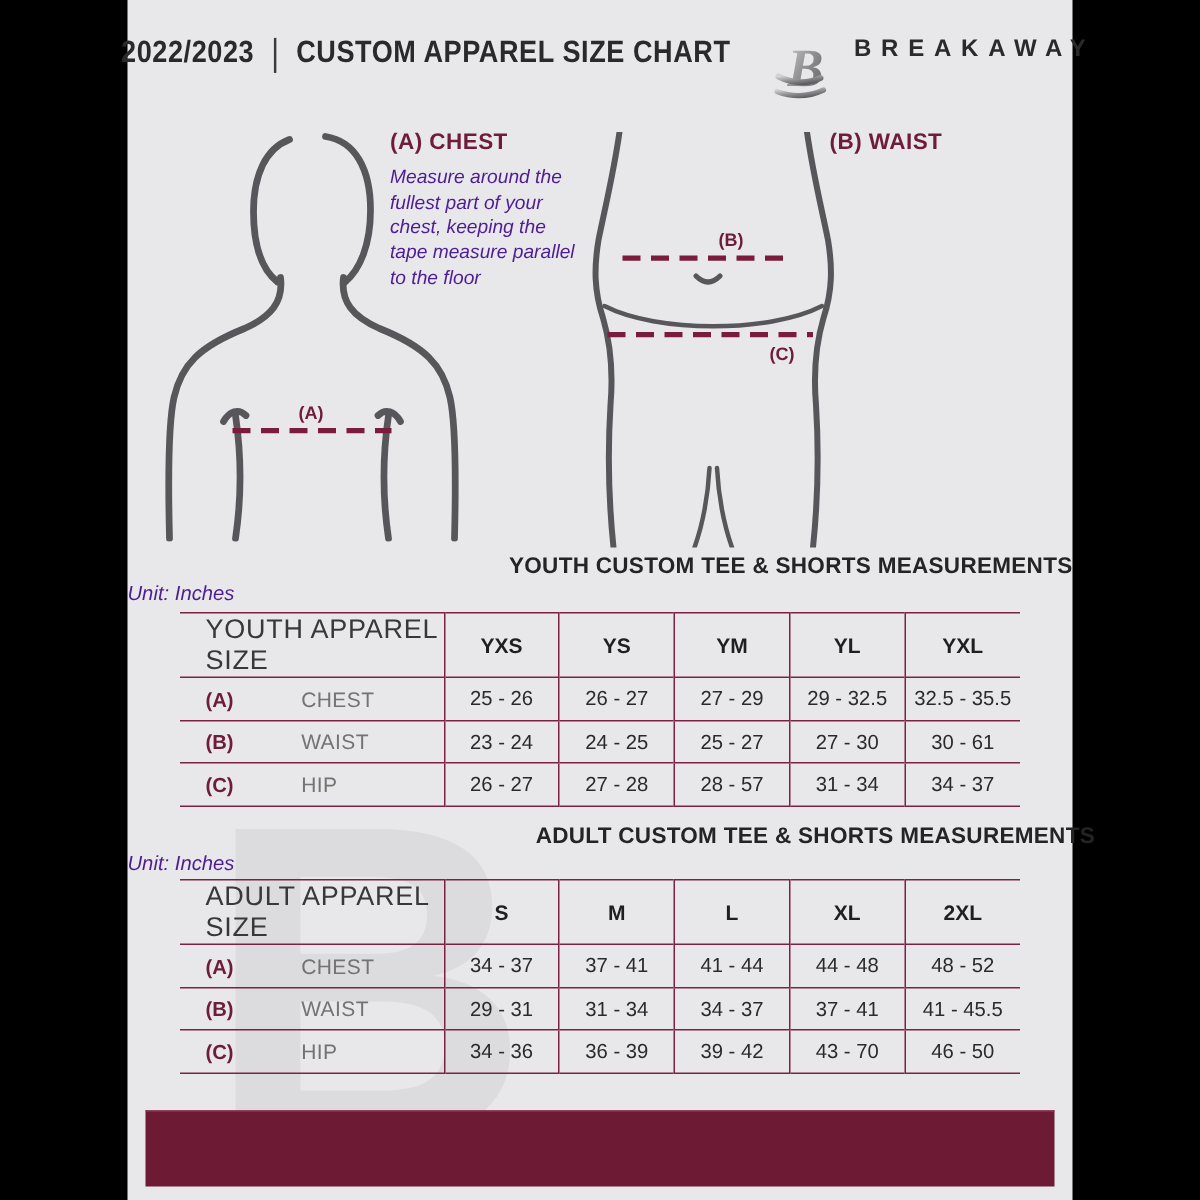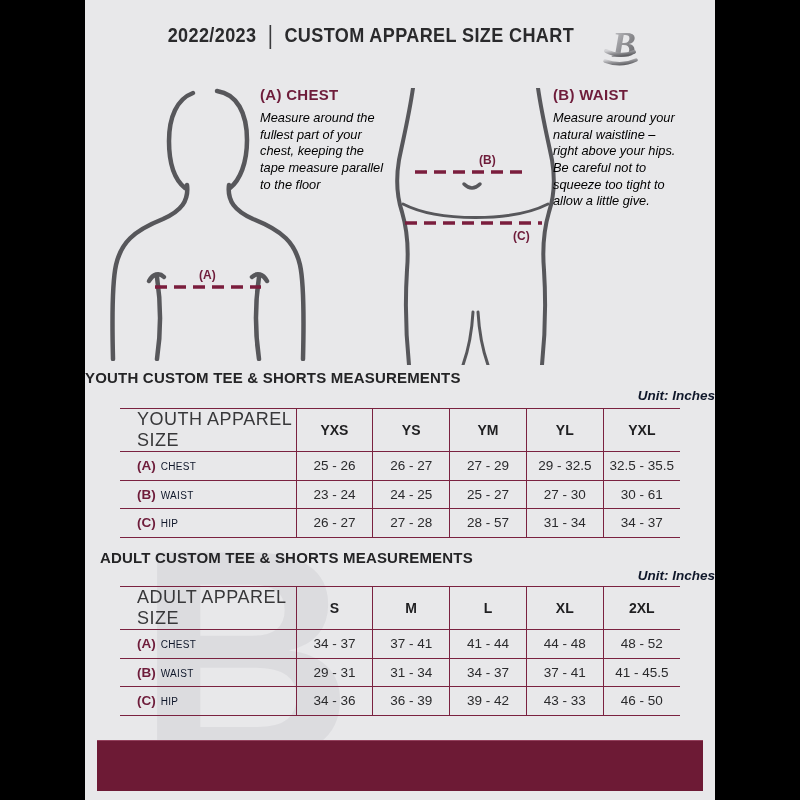--- a/index.html
+++ b/index.html
@@ -15,54 +15,54 @@
           align-items:flex-start;gap:13px;}
   .titlecluster{display:flex;align-items:center;gap:12px;transform:scale(0.95,1.08);}
   .season,.doc-title{font-weight:700;font-size:19px;color:#2a2a2c;letter-spacing:0.4px;white-space:nowrap;}
   .divider{font-size:21px;font-weight:400;color:#3a3a3c;transform:scaleY(1.1);}
   .logo-mark{width:40px;height:42px;margin-left:6px;}
   .brand{font-weight:700;font-size:16px;letter-spacing:6.5px;color:#2a2a2c;white-space:nowrap;}
 
   
   .inst{position:absolute;}
   .inst h3{margin:0 0 7px 0;font-size:15px;font-weight:700;color:#6e1c3a;letter-spacing:0.3px;}
-  .inst p{margin:0;font-size:12.8px;font-style:italic;color:#000000;line-height:1.3;white-space:pre-line;}
+  .inst p{margin:0;font-size:12.8px;font-style:italic;color:#4c1d95;line-height:1.3;white-space:pre-line;}
   .inst-chest{left:175px;top:86px;width:145px;}
   .inst-waist{left:468px;top:86px;width:158px;}
   .inst-hips{left:468px;top:222px;width:158px;}
 
   .fig{position:absolute;}
   .fig-upper{left:16px;top:84px;}
   .fig-lower{left:308px;top:88px;}
 
   
-  .sec-title{position:absolute;left:0;width:100%;text-align:left;font-weight:700;
+  .sec-title{position:absolute;left:0;width:100%;text-align:right;font-weight:700;
              font-size:15px;color:#242426;letter-spacing:0.2px;}
-  .sec-unit{position:absolute;left:0;width:100%;text-align:right;font-style:italic;
-            font-size:13.5px;color:#0f172a;font-weight:bold;}
+  .sec-unit{position:absolute;left:0;width:100%;text-align:left;font-style:italic;
+            font-size:13.5px;color:#4c1d95;}
   .youth-title{top:369px;} .youth-unit{top:388px;}
   .adult-title{top:549px;padding-left:15px;} .adult-unit{top:568px;}
 
   
   .size-table{position:absolute;left:35px;width:560px;border-collapse:collapse;table-layout:fixed;
               border-bottom:1.5px solid #7a2240;}
   .tbl-youth{top:408px;} .tbl-adult{top:586px;}
   .size-table col.c0{width:176px;}
   .size-table col.cd{width:76.8px;}
   .size-table tr{border-top:1.5px solid #7a2240;}
   .size-table th,.size-table td{border-left:1.5px solid #7a2240;text-align:center;
        color:#2a2a2c;font-size:13.5px;padding:0;}
   .size-table th{font-weight:700;font-size:14px;color:#1f1f21;}
   .size-table th:first-child,.size-table td:first-child{border-left:none;text-align:left;
        padding-left:17px;}
   .size-table tr.hdr{height:34px;}
   .size-table tr.row{height:28.5px;}
   .size-table .sizehdr{font-weight:400;font-size:18px;letter-spacing:0.5px;color:#38383a;}
   .size-table .pfx{font-weight:700;color:#6e1c3a;margin-right:5px;}
-  .size-table .rowlbl{font-size:10px;letter-spacing:0.3px;color:#0f172a;}
+  .size-table .rowlbl{font-size:14px;letter-spacing:0.3px;color:#737373;margin-left:40px;}
 
   
   .watermark{position:absolute;left:52px;top:538px;font-size:300px;line-height:0.78;
              font-weight:700;color:rgba(75,75,88,0.07);pointer-events:none;}
   .footer-bar{position:absolute;left:12px;top:740px;width:606px;height:50px;background:#6d1a35;
               border-top:1px solid #93405c;}
 </style>
 </head>
 <body>
 
@@ -87,20 +87,21 @@
               <stop offset="0" stop-color="#d2d2d5"></stop>
               <stop offset="0.45" stop-color="#96969a"></stop>
               <stop offset="1" stop-color="#5a5a5e"></stop>
             </linearGradient>
           </defs>
           <text x="9" y="33" font-size="36" font-weight="bold" font-style="italic" fill="url(#lg)" font-family="Liberation Serif, serif">B</text>
           <path d="M3 27 Q17 34 31 28" stroke="url(#lg)" stroke-width="4" fill="none" stroke-linecap="round"></path>
           <path d="M2 37 Q18 43 33 36" stroke="url(#lg)" stroke-width="3.5" fill="none" stroke-linecap="round"></path>
         </svg>
       </span>
+      <span class="brand">BREAKAWAY</span>
     </div>
 
     <svg class="fig fig-upper" width="215" height="277" viewBox="0 0 215 277">
       <g fill="none" stroke="#57575b" stroke-width="4.5" stroke-linecap="round">
         <path d="M92,9 C76,15 68,33 68,57 C68,80 74,96 84,104"></path>
         <path d="M116,7 C136,10 146,29 146,56 C146,79 139,96 129,104"></path>
         <path d="M86,101 C88,117 80,127 62,135 C32,147 20,159 15,181 C11,199 11,235 12,275"></path>
         <path d="M128,101 C126,117 134,127 152,135 C182,147 194,159 199,181 C203,199 203,235 202,275"></path>
         <path d="M56,193 C60,220 60,248 56,275"></path>
         <path d="M158,193 C154,220 154,248 158,275"></path>
@@ -129,26 +130,20 @@
     <div class="inst inst-chest">
       <h3>(A) CHEST</h3>
       <p>Measure around the
 fullest part of your
 chest, keeping the
 tape measure parallel
 to the floor</p>
     </div>
     <div class="inst inst-waist">
       <h3>(B) WAIST</h3>
-      <p>Measure around your
-natural waistline –
-right above your hips.
-Be careful not to
-squeeze too tight to
-allow a little give.</p>
     </div>
 
     <div class="sec-title youth-title">YOUTH CUSTOM TEE &amp; SHORTS MEASUREMENTS</div>
     <div class="sec-unit youth-unit">Unit: Inches</div>
 
     <table class="size-table tbl-youth">
       <colgroup>
           <col class="c0">
           <col class="cd">
           <col class="cd">
@@ -227,21 +222,21 @@
         <td>31 - 34</td>
         <td>34 - 37</td>
         <td>37 - 41</td>
         <td>41 - 45.5</td>
       </tr>
       <tr class="row">
         <td><span class="pfx">(C)</span><span class="rowlbl">HIP</span></td>
         <td>34 - 36</td>
         <td>36 - 39</td>
         <td>39 - 42</td>
-        <td>43 - 33</td>
+        <td>43 - 70</td>
         <td>46 - 50</td>
       </tr>
     </tbody>
       </table>
 
     <div class="footer-bar"></div>
   </div>
 </div>
 
 </body></html>

